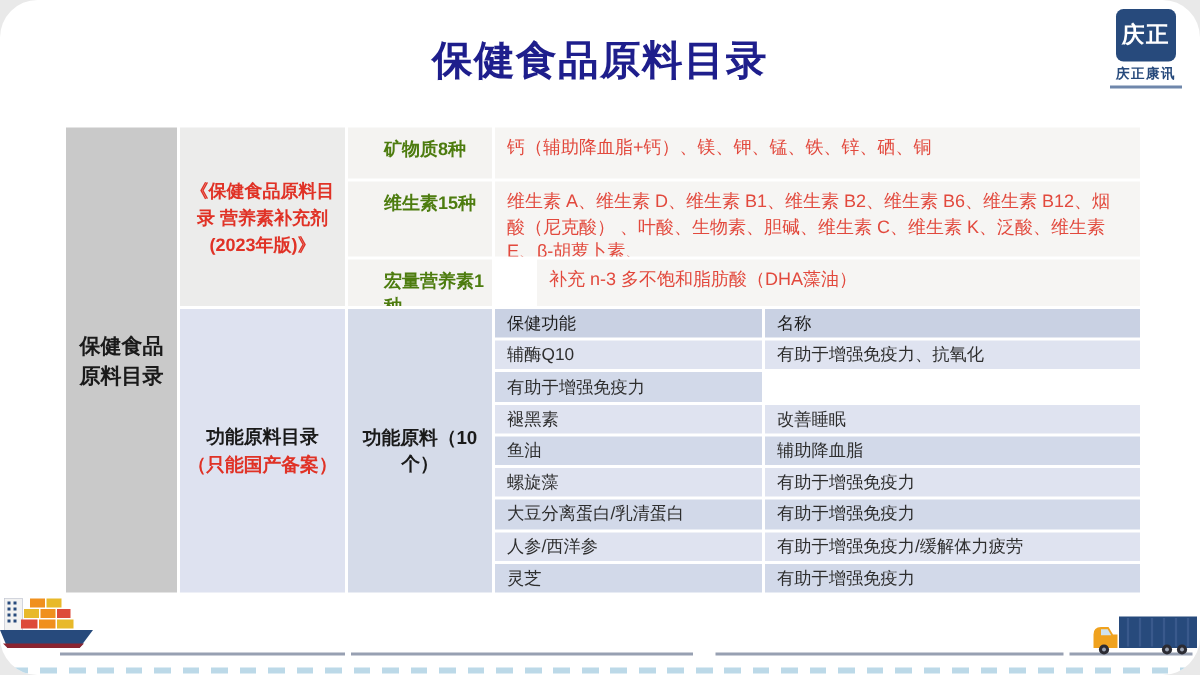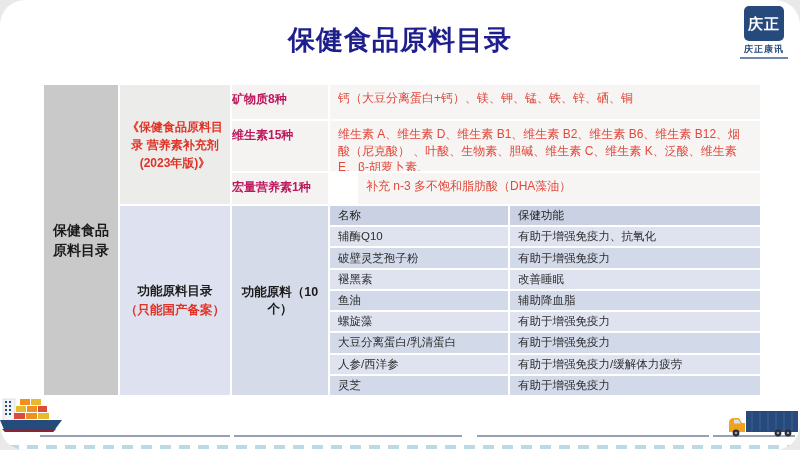--- a/index.html
+++ b/index.html
@@ -29,21 +29,21 @@
   .cell{overflow:hidden;}
   .cell-root{
     grid-column:1;grid-row:1/5;background:#c9c9c9;display:flex;flex-direction:column;
     justify-content:center;align-items:center;font-size:14px;font-weight:bold;color:#1a1a1a;line-height:1.45;
   }
   .cell-nutrient-label{
     grid-column:2;grid-row:1/4;background:#ececeb;display:flex;align-items:center;justify-content:center;
     text-align:center;font-size:12px;font-weight:bold;color:#e03226;padding:16px 6px;line-height:1.5;
   }
   .cat-cell{
-    background:#f4f3f1;font-size:12px;font-weight:bold;color:#be185d;padding:6px 0 0 0;
+    background:#f4f3f1;font-size:12px;font-weight:bold;color:#4d7c0f;padding:6px 0 0 24px;
   }
   .items-cell{
     grid-column:4/6;background:#f6f5f3;font-size:12px;color:#e2493d;padding:5px 10px 0 8px;line-height:1.38;
   }
   .cell-func-label{
     grid-column:2;grid-row:4;background:#dee2f0;display:flex;flex-direction:column;justify-content:center;
     align-items:center;font-size:12.5px;font-weight:bold;color:#1a1a1a;line-height:1.5;text-align:center;
   }
   .func-note{color:#e03226;}
   .cell-group{
@@ -85,46 +85,45 @@
     <div class="cell cell-root">
       <span>保健食品</span>
       <span>原料目录</span>
     </div>
 
     <div class="cell cell-nutrient-label">
       <span>《保健食品原料目录 营养素补充剂(2023年版)》</span>
     </div>
 
     <div class="cell cat-cell" style="grid-column:3;grid-row:1;">矿物质8种</div>
-    <div class="cell items-cell" style="grid-row:1;">钙（大豆分离蛋白+钙）、镁、钾、锰、铁、锌、硒、铜</div>
+    <div class="cell items-cell" style="grid-row:1;">钙（辅助降血脂+钙）、镁、钾、锰、铁、锌、硒、铜</div>
 
     <div class="cell cat-cell" style="grid-column:3;grid-row:2;">维生素15种</div>
     <div class="cell items-cell" style="grid-row:2;">维生素 A、维生素 D、维生素 B1、维生素 B2、维生素 B6、维生素 B12、烟酸（尼克酸） 、叶酸、生物素、胆碱、维生素 C、维生素 K、泛酸、维生素 E、β-胡萝卜素、</div>
 
     <div class="cell cat-cell" style="grid-column:3;grid-row:3;">宏量营养素1种</div>
     <div class="cell items-cell" style="grid-row:3;margin-left:28px;">补充 n-3 多不饱和脂肪酸（DHA藻油）</div>
 
     <div class="cell cell-func-label">
       <span>功能原料目录</span>
       <span class="func-note">（只能国产备案）</span>
     </div>
 
     <div class="cell cell-group">功能原料（10个）</div>
 
     <div class="inner">
       <div class="inner-row head">
+        <div>保健功能</div>
         <div>名称</div>
-        <div>保健功能</div>
       </div>
       <div class="inner-row odd">
         <div>辅酶Q10</div>
         <div>有助于增强免疫力、抗氧化</div>
       </div>
       <div class="inner-row even">
-        <div>破壁灵芝孢子粉</div>
         <div>有助于增强免疫力</div>
       </div>
       <div class="inner-row odd">
         <div>褪黑素</div>
         <div>改善睡眠</div>
       </div>
       <div class="inner-row even">
         <div>鱼油</div>
         <div>辅助降血脂</div>
       </div>

